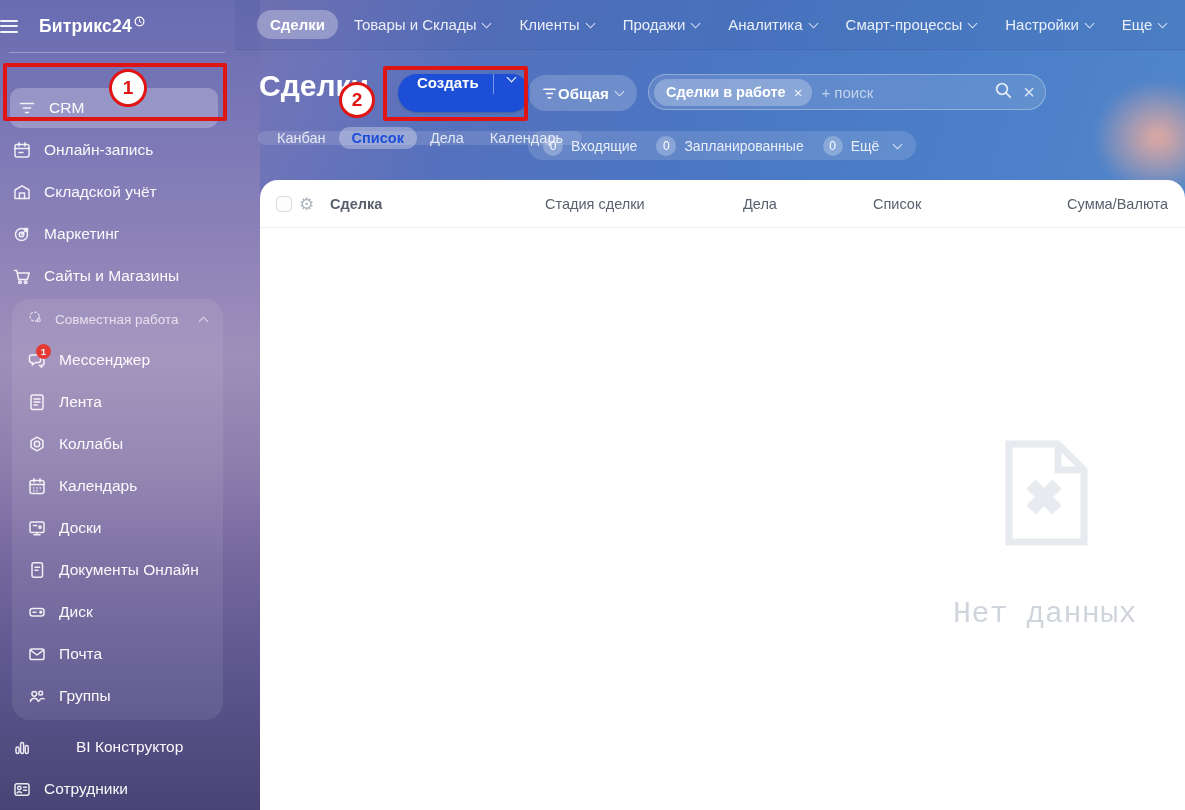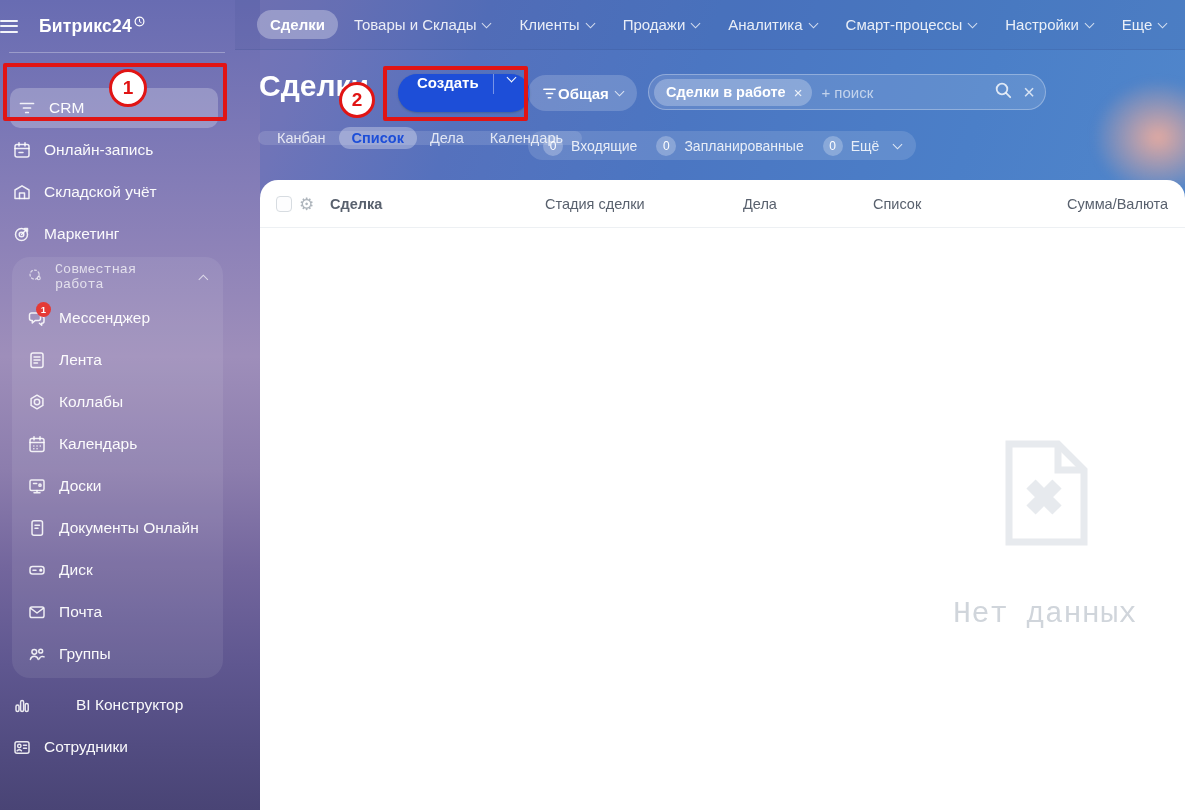--- a/index.html
+++ b/index.html
@@ -34,21 +34,21 @@
   .s-item { height:42px; display:flex; align-items:center; gap:12px; padding-left:12px;
     font-size:15.5px; color:rgba(255,255,255,.96); cursor:pointer; white-space:nowrap; }
   .s-item.active { height:40px; margin:16px 17px 1px 10px; padding-left:7px; border-radius:10px; background:rgba(255,255,255,.24); }
   .icon { width:20px; height:20px; color:rgba(255,255,255,.88); flex:0 0 20px; position:relative; }
   .icon svg { display:block; }
   .msg-badge { position:absolute; left:9px; top:-6px; min-width:15px; height:15px; border-radius:8px;
     background:#e53935; color:#fff; font-size:9.5px; font-weight:700; display:flex; align-items:center; justify-content:center; padding:0 3px; }
   .collab-group { margin:2px 12px 0 12px; background:rgba(255,255,255,.08); border-radius:18px; padding-bottom:3px; }
   .collab-group .s-item { padding-left:15px; }
   .group-head { height:40px; display:flex; align-items:center; gap:12px; padding:0 16px 0 15px;
-    font-size:13.5px; color:rgba(255,255,255,.72); cursor:pointer;font-family:Liberation Mono, monospace; }
+    font-size:13.5px; color:rgba(255,255,255,.72); cursor:pointer; }
   .group-head .icon { color:rgba(255,255,255,.65); }
   .group-head .chev { margin-left:auto; border-color:rgba(255,255,255,.65); }
 
   
   .page-title { position:absolute; left:259px; top:69px; font-size:30px; font-weight:700; color:#fff; }
   .create-btn { position:absolute; left:398px; top:74px; height:38px; display:flex; 
     background:#1d4ed8; border-radius:19px; color:#fff; cursor:pointer; box-shadow:0 1px 2px rgba(20,60,40,.25); }
   .create-btn .lbl { font-size:15px; font-weight:700; padding:0 14px 0 19px; }
   .create-btn .divider { width:1px; height:20px; background:rgba(255,255,255,.40); }
   .create-btn .dd { width:36px; display:flex; justify-content:center; }
@@ -181,20 +181,30 @@
     <div class="s-item">
       <span class="icon">
           <svg width="20" height="20" viewBox="0 0 20 20" fill="none" stroke="currentColor" stroke-width="1.5" stroke-linecap="round" stroke-linejoin="round">
             <circle cx="9.5" cy="10.5" r="6"></circle>
             <circle cx="9.5" cy="10.5" r="2.3"></circle>
             <path d="M9.5 10.5l6-6M15.5 4.5h-2.8M15.5 4.5v2.8"></path>
           </svg>
         </span>
       <span>Маркетинг</span>
     </div>
+    <div class="s-item">
+      <span class="icon">
+          <svg width="20" height="20" viewBox="0 0 20 20" fill="none" stroke="currentColor" stroke-width="1.5" stroke-linecap="round" stroke-linejoin="round">
+            <path d="M2.5 4.5h2.2l2 9h8.6l1.9-6.5H6"></path>
+            <circle cx="8" cy="16.2" r="1.3"></circle>
+            <circle cx="13.6" cy="16.2" r="1.3"></circle>
+          </svg>
+        </span>
+      <span>Сайты и Магазины</span>
+    </div>
 
     <div class="collab-group">
       <div class="group-head">
         <span class="icon" style="width:16px;flex-basis:16px;">
             <svg width="16" height="16" viewBox="0 0 20 20" fill="none" stroke="currentColor" stroke-width="1.6" stroke-linecap="round">
               <circle cx="9.5" cy="9.5" r="5.7" stroke-dasharray="2.4 2.8"></circle>
               <circle cx="14.6" cy="14" r="1.9"></circle>
             </svg>
           </span>
         <span>Совместная работа</span>

